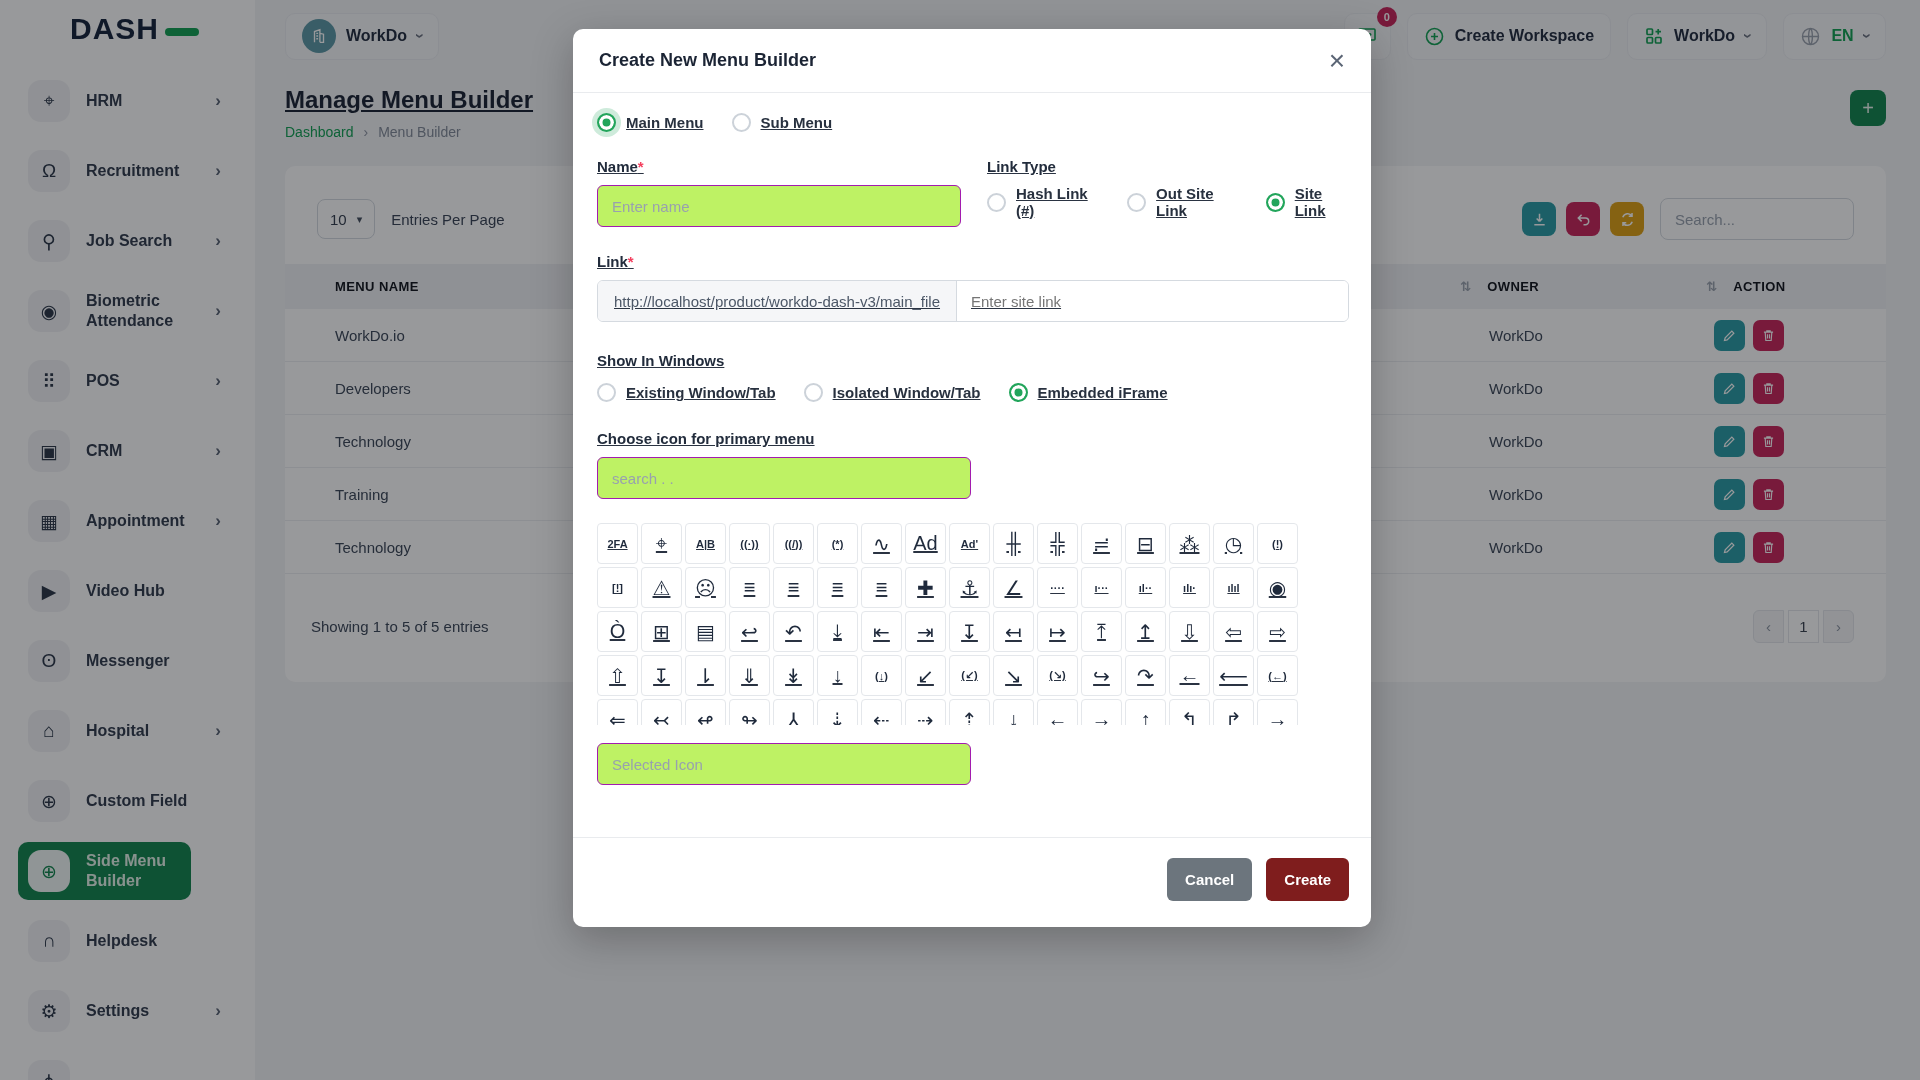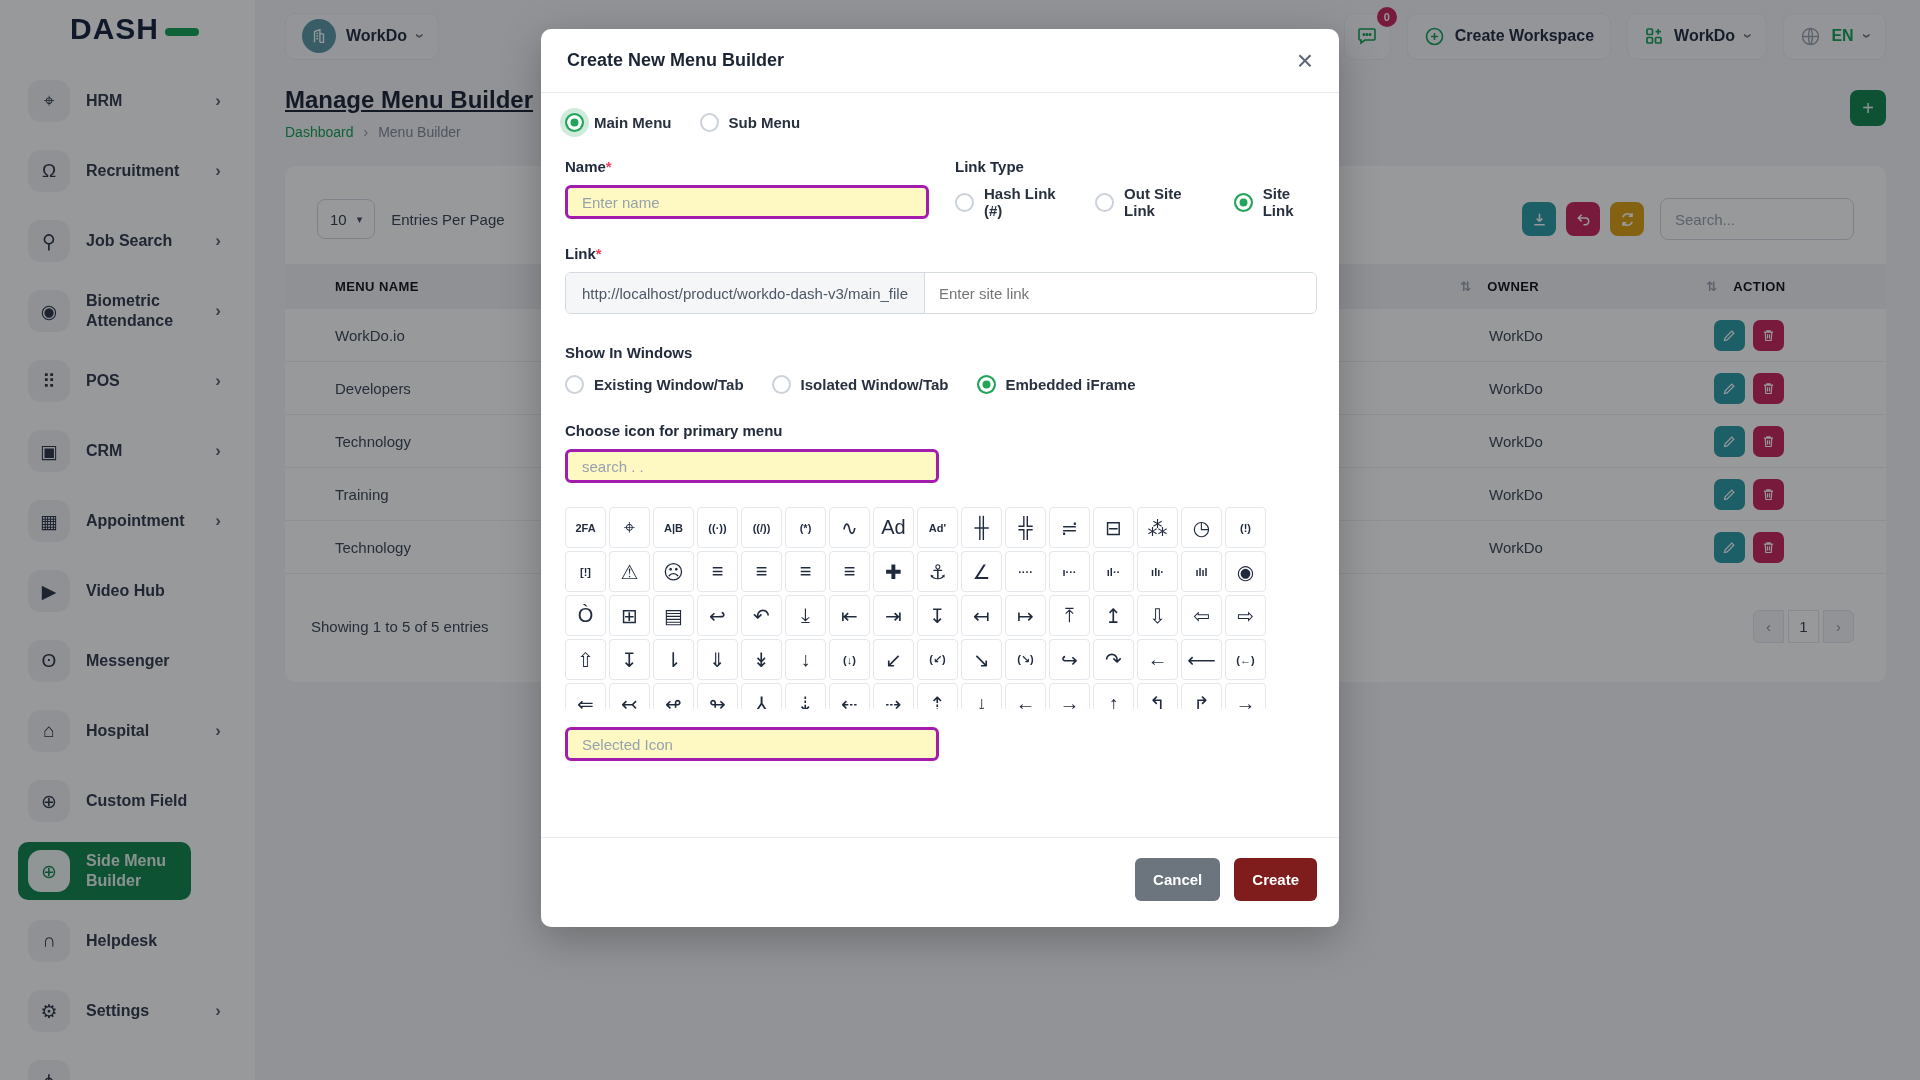--- a/index.html
+++ b/index.html
@@ -80,39 +80,39 @@
   .summary { font-size:15px; color:#3c4758; }
   .pager { display:flex; gap:4px; }
   .pg { min-width:31px; height:33px; display:flex; align-items:center; justify-content:center; font-size:15px;
     border:1px solid #e3e6ea; color:#8a93a0; background:#f4f5f7; cursor:pointer; }
   .pg.prev { border-radius:6px 0 0 6px; }
   .pg.next { border-radius:0 6px 6px 0; }
   .pg.cur { background:#fff; color:#39424f; }
 
   
   .backdrop { position:fixed; inset:0; background:rgba(10,13,16,0.42); z-index:50; }
-  .modal { position:fixed; left:541px; top:29px; width:798px; height:898px; background:#fff; border-radius:10px;
+  .modal { position:fixed; left:573px; top:29px; width:798px; height:898px; background:#fff; border-radius:10px;
     z-index:60; display:flex; flex-direction:column; box-shadow:0 12px 40px rgba(0,0,0,.25); }
   .modal-head { height:64px; display:flex; align-items:center; justify-content:space-between;
     padding:0 26px; border-bottom:1px solid #e9ebee; }
   .modal-title { font-size:18px; font-weight:800; color:#1b2434; }
   .close-x { font-size:28px; color:#5b6575; cursor:pointer; line-height:1; font-weight:400; }
-  .modal-body { flex:1; padding:20px 22px 0 24px; overflow:hidden; }
+  .modal-body { flex:1; padding:20px 22px 0 24px; overflow:hidden;text-decoration:underline; }
 
   .radio-row { display:flex; align-items:center; gap:28px; }
   .radio { display:flex; align-items:center; gap:10px; font-size:15px; color:#28313f; font-weight:600; cursor:pointer; }
   .radio .dot { width:19px; height:19px; border-radius:50%; border:2px solid #ccd2d9; background:#fff; flex:0 0 19px; }
   .radio.checked .dot { border-color:#22a55b; background:#22a55b; box-shadow:inset 0 0 0 3.5px #fff; }
   .radio.glow .dot { box-shadow:inset 0 0 0 3.5px #fff, 0 0 0 5px rgba(34,165,91,.22); }
 
   .form-grid { display:grid; grid-template-columns:364px 1fr; column-gap:26px; margin-top:26px; }
   .f-label { font-size:15px; font-weight:700; color:#222c3c; margin-bottom:10px; }
   .req { color:#f43f5e; }
-  .t-input { width:100%; height:34px; border:3px solid #a21caf; border-radius:6px; padding:0 14px; font-size:15px;
-    color:#333d4e; font-family:inherit; background:#fef9c3; }
+  .t-input { width:100%; height:42px; border:1px solid #a21caf; border-radius:6px; padding:0 14px; font-size:15px;
+    color:#333d4e; font-family:inherit; background:#bef264; }
   .t-input::placeholder, .search-input::placeholder { color:#98a1ae; }
   .lt-radios { margin-top:0; }
 
   .link-sec { margin-top:26px; }
   .input-group { display:flex; width:100%; border:1px solid #d5dae0; border-radius:6px; overflow:hidden; height:42px; }
   .ig-prefix { background:#f5f6f8; border-right:1px solid #d5dae0; display:flex; align-items:center;
     padding:0 16px; font-size:15px; color:#4c5767; white-space:nowrap; }
   .ig-input { border:none; outline:none; flex:1; padding:0 14px; font-size:15px; font-family:inherit; color:#333d4e; }
 
   .siw-sec { margin-top:30px; }

